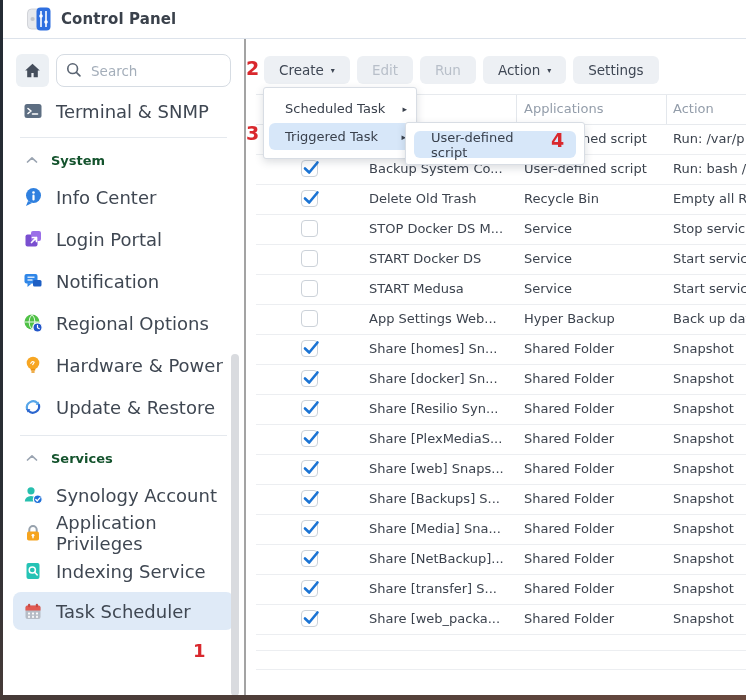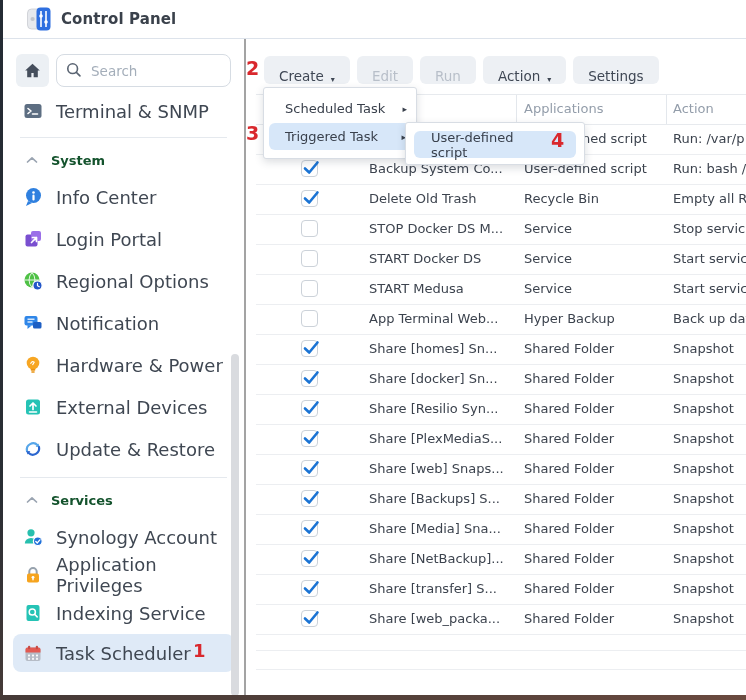--- a/index.html
+++ b/index.html
@@ -44,21 +44,21 @@
   .grp2 .sb-item{height:38px;}
   .grp2{margin-top:7px;}
   .sb-item.sel{background:#dfeaf7;border-radius:8px;height:38px;margin:2px -3px 0;padding-left:10px;}
   .sb-scroll{position:absolute;right:5px;top:315px;width:8px;height:342px;background:#d9dbdf;border-radius:4px;}
 
   
   .main{flex:1;position:relative;background:#fff;}
   .toolbar{position:absolute;left:0;top:0;right:0;height:55px;display:flex;gap:7px;
            padding:17px 0 0 18px;box-sizing:border-box;}
   .tb-btn{height:28px;padding:0 15px;background:#edf0f4;border:none;border-radius:6px;
-          font-size:13.5px;color:#3f4754;font-family:inherit;display:flex;align-items:flex-end;
+          font-size:13.5px;color:#3f4754;font-family:inherit;display:flex;align-items:center;
           gap:7px;cursor:pointer;}
   .tb-btn.disabled{color:#b8bfc9;cursor:default;}
   .tb-btn .caret{font-size:8px;line-height:1;margin-top:2px;}
 
   .table{position:absolute;left:10px;top:55px;right:0;text-align:right;}
   .thead{height:29px;border-top:1px solid #e7eaee;border-bottom:1px solid #e7eaee;position:relative;}
   .th{position:absolute;top:6px;font-size:13px;color:#939daa;white-space:nowrap;}
   .th.c-apps{left:268px;} .th.c-act{left:417px;}
   .th-div{position:absolute;top:0;bottom:0;width:1px;background:#e3e7ec;}
   .th-div.v1{left:260px;} .th-div.v2{left:410px;}
@@ -169,60 +169,50 @@
                     <rect x="2.5" y="5.5" width="12" height="12" rx="2" fill="#7a4fd0"></rect>
                     <rect x="8" y="2" width="10" height="10" rx="2" fill="#9b6fe8"></rect>
                     <path d="M8.5 13.5 L13.5 8.5 M9.5 8.5 h4 v4" stroke="#fff" stroke-width="1.7" fill="none" stroke-linecap="round" stroke-linejoin="round"></path>
                   </svg>
                 </span>
                 <span class="sb-label">Login Portal</span>
               </div>
               <div class="sb-item">
                 <span class="sb-icon">
                   <svg viewBox="0 0 20 20" width="20" height="20">
-                    <circle cx="9" cy="9" r="7.5" fill="#4fc146"></circle>
-                    <path d="M1.5 9 h15 M9 1.5 a11 11 0 0 0 0 15 M9 1.5 a11 11 0 0 1 0 15" stroke="#fff" stroke-width="1" fill="none" opacity=".85"></path>
-                    <circle cx="14.5" cy="14.5" r="4.6" fill="#2256c9" stroke="#fff" stroke-width="1.2"></circle>
-                    <path d="M14.5 12.3 v2.4 l1.8 1" stroke="#fff" stroke-width="1.2" fill="none" stroke-linecap="round"></path>
-                  </svg>
-                </span>
-                <span class="sb-label">Regional Options</span>
-              </div>
-              <div class="sb-item">
-                <span class="sb-icon">
-                  <svg viewBox="0 0 20 20" width="20" height="20">
                     <rect x="1.5" y="3" width="13" height="9.5" rx="2" fill="#2f86e8"></rect>
                     <path d="M4.5 12 v4 l4.2 -3.5 Z" fill="#2f86e8"></path>
                     <line x1="4.5" y1="6.2" x2="11.5" y2="6.2" stroke="#fff" stroke-width="1.2"></line>
                     <line x1="4.5" y1="9" x2="9.5" y2="9" stroke="#fff" stroke-width="1.2"></line>
                     <rect x="10" y="9" width="8.5" height="6.5" rx="1.5" fill="#1d5fc4"></rect>
                   </svg>
                 </span>
                 <span class="sb-label">Notification</span>
               </div>
               <div class="sb-item">
                 <span class="sb-icon">
                   <svg viewBox="0 0 20 20" width="20" height="20">
+                    <circle cx="9" cy="9" r="7.5" fill="#4fc146"></circle>
+                    <path d="M1.5 9 h15 M9 1.5 a11 11 0 0 0 0 15 M9 1.5 a11 11 0 0 1 0 15" stroke="#fff" stroke-width="1" fill="none" opacity=".85"></path>
+                    <circle cx="14.5" cy="14.5" r="4.6" fill="#2256c9" stroke="#fff" stroke-width="1.2"></circle>
+                    <path d="M14.5 12.3 v2.4 l1.8 1" stroke="#fff" stroke-width="1.2" fill="none" stroke-linecap="round"></path>
+                  </svg>
+                </span>
+                <span class="sb-label">Regional Options</span>
+              </div>
+              <div class="sb-item">
+                <span class="sb-icon">
+                  <svg viewBox="0 0 20 20" width="20" height="20">
                     <circle cx="10" cy="8" r="6.3" fill="#f7a623"></circle>
                     <path d="M7.8 8.4 q1 -2.8 3.4 -1.2 l-1.5 2.4" stroke="#fff" stroke-width="1.1" fill="none" stroke-linecap="round"></path>
                     <rect x="7.6" y="13.8" width="4.8" height="2" rx="1" fill="#e99312"></rect>
                     <rect x="8.2" y="16.2" width="3.6" height="1.6" rx="0.8" fill="#e99312"></rect>
                   </svg>
                 </span>
                 <span class="sb-label">Hardware &amp; Power</span>
-              </div>
-              <div class="sb-item">
-                <span class="sb-icon">
-                  <svg viewBox="0 0 20 20" width="20" height="20">
-                    <rect x="3" y="2.5" width="14" height="15" rx="2.5" fill="#25c3b5"></rect>
-                    <path d="M10 12.5 V6.5 M7 9 l3 -3 3 3" stroke="#fff" stroke-width="1.7" fill="none" stroke-linecap="round" stroke-linejoin="round"></path>
-                    <line x1="6.5" y1="15" x2="13.5" y2="15" stroke="#fff" stroke-width="1.6" stroke-linecap="round"></line>
-                  </svg>
-                </span>
-                <span class="sb-label">External Devices</span>
               </div>
               <div class="sb-item">
                 <span class="sb-icon">
                   <svg viewBox="0 0 20 20" width="20" height="20">
                     <path d="M4 12 A6.3 6.3 0 0 1 14.6 6.2" stroke="#57a6e9" stroke-width="2.2" fill="none" stroke-linecap="round"></path>
                     <polygon points="16.8,7.8 12.7,8.0 15.3,4.4" fill="#57a6e9"></polygon>
                     <path d="M16 8 A6.3 6.3 0 0 1 5.4 13.8" stroke="#2b66cf" stroke-width="2.2" fill="none" stroke-linecap="round"></path>
                     <polygon points="3.2,12.2 7.3,12.0 4.7,15.6" fill="#2b66cf"></polygon>
                   </svg>
                 </span>
@@ -359,21 +349,21 @@
               <span class="tc c-act">Start servic</span>
             </div>
             <div class="trow">
               <span class="cb"></span>
               <span class="tc c-name">START Medusa</span>
               <span class="tc c-apps">Service</span>
               <span class="tc c-act">Start servic</span>
             </div>
             <div class="trow">
               <span class="cb"></span>
-              <span class="tc c-name">App Terminal Web...</span>
+              <span class="tc c-name">App Settings Web...</span>
               <span class="tc c-apps">Hyper Backup</span>
               <span class="tc c-act">Back up dat</span>
             </div>
             <div class="trow">
               <span class="cb"><span><svg viewBox="0 0 20 20" width="20" height="20">
                     <path d="M4 10.5 L8.2 14.5 L16.5 4.5" stroke="#1a73d4" stroke-width="2.6" fill="none" stroke-linecap="round" stroke-linejoin="round"></path>
                   </svg></span></span>
               <span class="tc c-name">Share [homes] Sn...</span>
               <span class="tc c-apps">Shared Folder</span>
               <span class="tc c-act">Snapshot</span>

